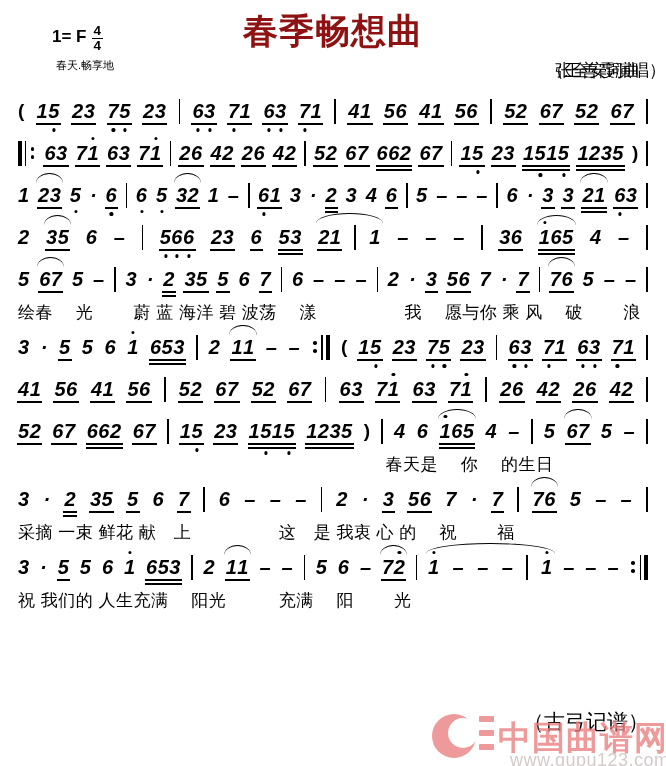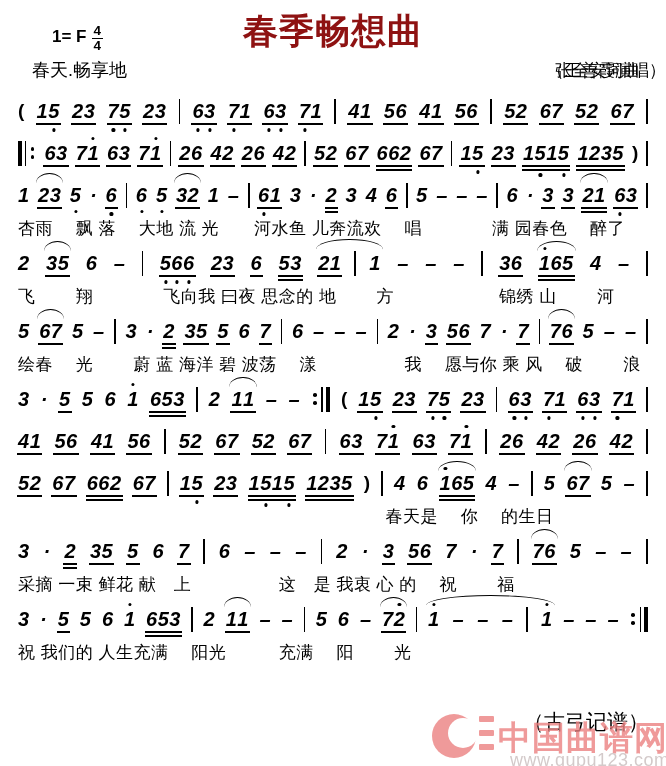--- a/index.html
+++ b/index.html
@@ -7,21 +7,21 @@
     width:666px;height:766px;position:relative;overflow:hidden;
     background:#fff;color:#000;
     font-family:"Liberation Sans","DejaVu Sans",sans-serif;
   }
   
   .header{position:relative;height:90px}
   .keysig{position:absolute;left:52px;top:24px;font-size:17px;font-weight:bold;white-space:nowrap}
   .frac{display:inline-block;vertical-align:-8px;line-height:1.05;margin-left:5px;font-size:13.5px;font-weight:bold;text-align:center}
   .frac span{display:block}
   .frac .fr-top{border-bottom:1.6px solid #000;padding:0 2px}
-  .tempo{position:absolute;left:32px;top:58px;font-size:18px}
+  .tempo{position:absolute;left:56px;top:58px;font-size:11px}
   .title{position:absolute;left:0;right:0;top:8px;text-align:center;font-size:35px;font-weight:bold;letter-spacing:1px}
   .subtitle{position:absolute;left:0;right:0;top:59px;text-align:right;font-size:17px}
   .credit{position:absolute;right:26px;top:59px;font-size:17px}
   
   .score{padding:0 18px;position:relative}
   .notes-row{
     display:flex;justify-content:space-between;align-items:center;
     height:42px;font-size:20px;font-weight:bold;font-style:italic;white-space:nowrap
   }
   .note{position:relative;display:inline-block;line-height:1}
@@ -154,21 +154,20 @@
         <span class="note"><span class="txt"><span class="ch">–</span></span></span>
         <span class="bar"></span>
         <span class="note"><span class="txt"><span class="ch">6</span></span></span>
         <span class="note"><span class="txt"><span class="ch">·</span></span></span>
         <span class="note"><span class="txt u1"><span class="ch">3</span></span></span>
         <span class="note"><span class="txt u1"><span class="ch">3</span></span></span>
         <span class="note"><span class="txt u2"><span class="ch">2</span><span class="ch">1</span></span><span class="arc"></span></span>
         <span class="note"><span class="txt u1"><span class="ch lo">6</span><span class="ch">3</span></span></span>
         <span class="bar"></span>
       </div>
-      <div class="lyric-row">杏雨　 飘 落　 大地 流 光　　河水鱼 儿奔流欢　 唱　　　　满 园春色　 醉了</div>
     </div>
     <div>
       <div class="notes-row">
         <span class="note"><span class="txt"><span class="ch">2</span></span></span>
         <span class="note"><span class="txt u1"><span class="ch">3</span><span class="ch">5</span></span><span class="arc"></span></span>
         <span class="note"><span class="txt"><span class="ch">6</span></span></span>
         <span class="note"><span class="txt"><span class="ch">–</span></span></span>
         <span class="bar"></span>
         <span class="note"><span class="txt u1"><span class="ch lo">5</span><span class="ch lo">6</span><span class="ch lo">6</span></span></span>
         <span class="note"><span class="txt u1"><span class="ch">2</span><span class="ch">3</span></span></span>
@@ -183,21 +182,20 @@
         <span class="note"><span class="txt"><span class="ch">–</span></span></span>
         <span class="note"><span class="txt"><span class="ch">–</span></span></span>
         <span class="note"><span class="txt"><span class="ch">–</span></span></span>
         <span class="bar"></span>
         <span class="note"><span class="txt u1"><span class="ch">3</span><span class="ch">6</span></span></span>
         <span class="note"><span class="txt u2"><span class="ch hi">1</span><span class="ch">6</span><span class="ch">5</span></span><span class="arc"></span></span>
         <span class="note"><span class="txt"><span class="ch">4</span></span></span>
         <span class="note"><span class="txt"><span class="ch">–</span></span></span>
         <span class="bar"></span>
       </div>
-      <div class="lyric-row">飞　　 翔　　　　飞向我 曰夜 思念的 地　　 方　　　　　　锦绣 山　　 河</div>
     </div>
     <div>
       <div class="notes-row">
         <span class="note"><span class="txt"><span class="ch">5</span></span></span>
         <span class="note"><span class="txt u1"><span class="ch">6</span><span class="ch">7</span></span><span class="arc"></span></span>
         <span class="note"><span class="txt"><span class="ch">5</span></span></span>
         <span class="note"><span class="txt"><span class="ch">–</span></span></span>
         <span class="bar"></span>
         <span class="note"><span class="txt"><span class="ch">3</span></span></span>
         <span class="note"><span class="txt"><span class="ch">·</span></span></span>

